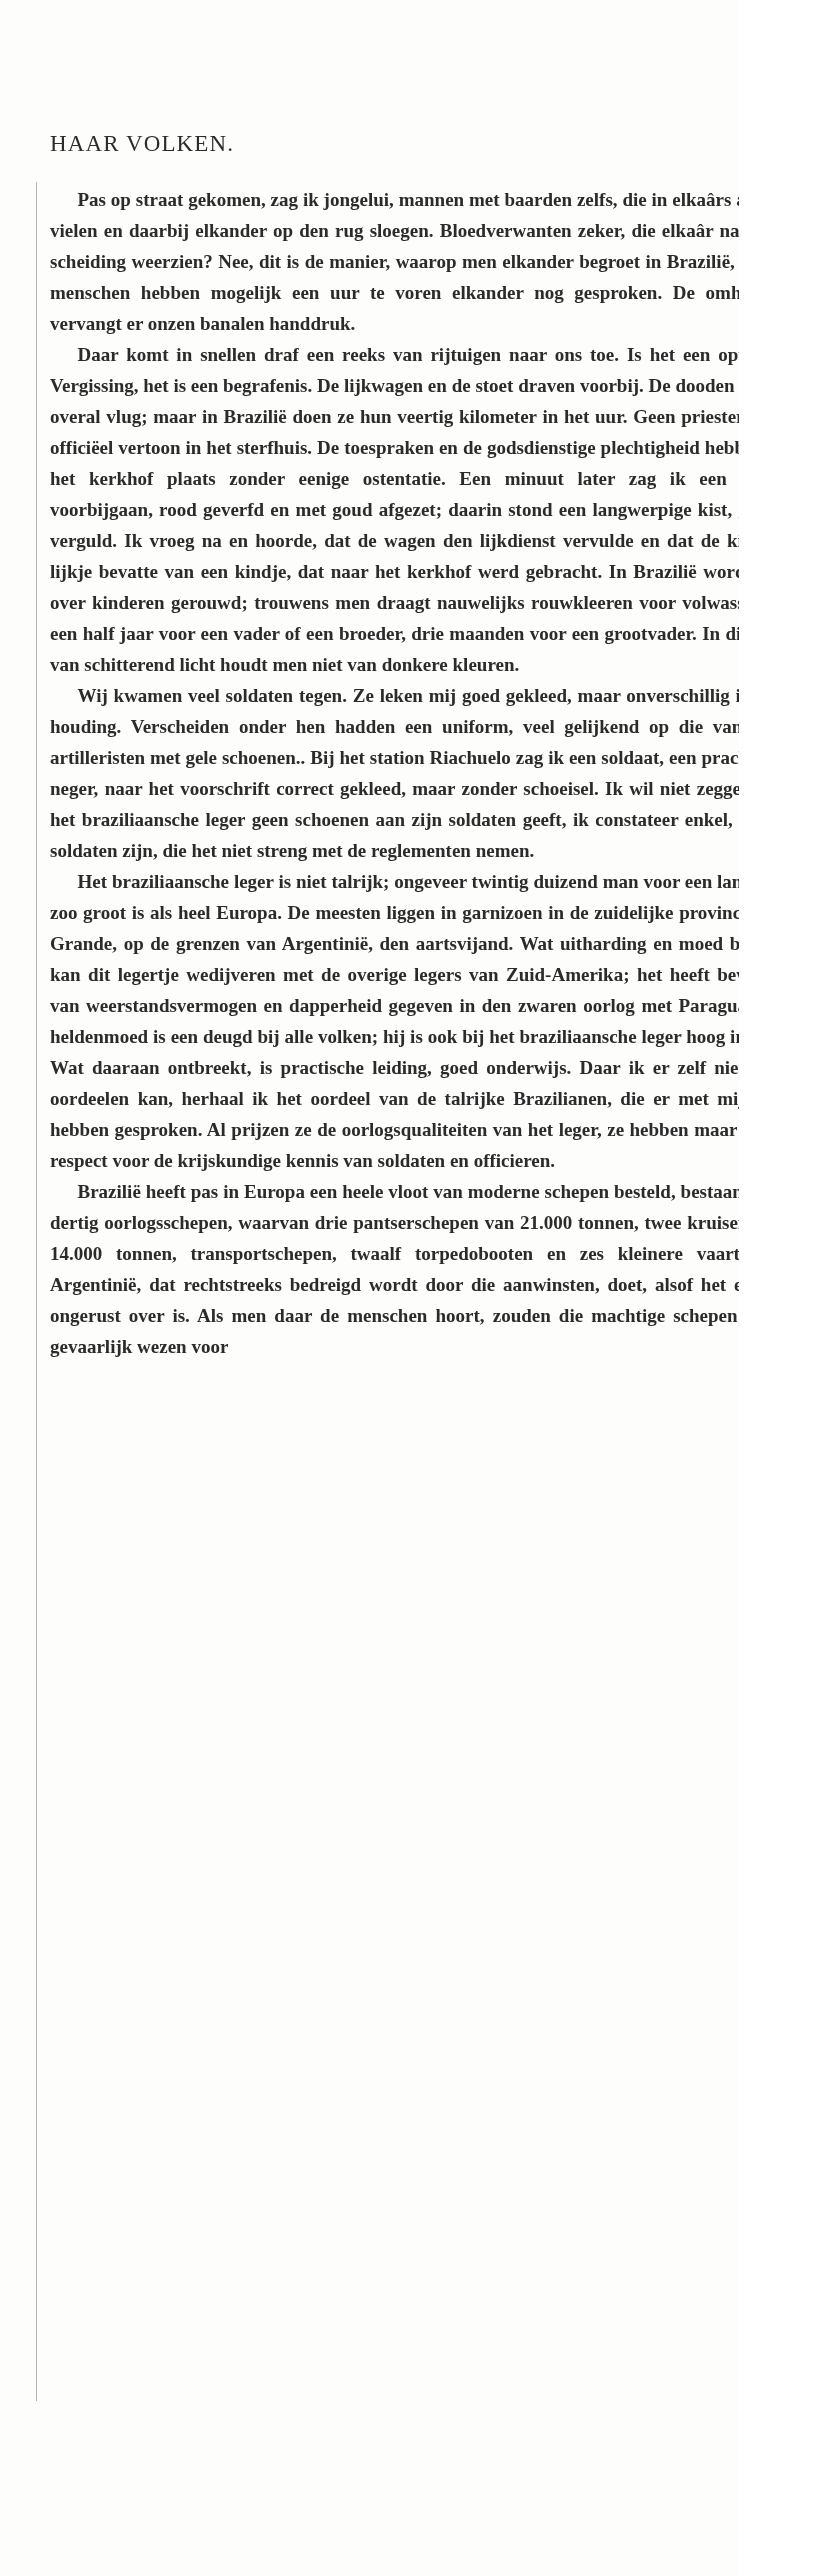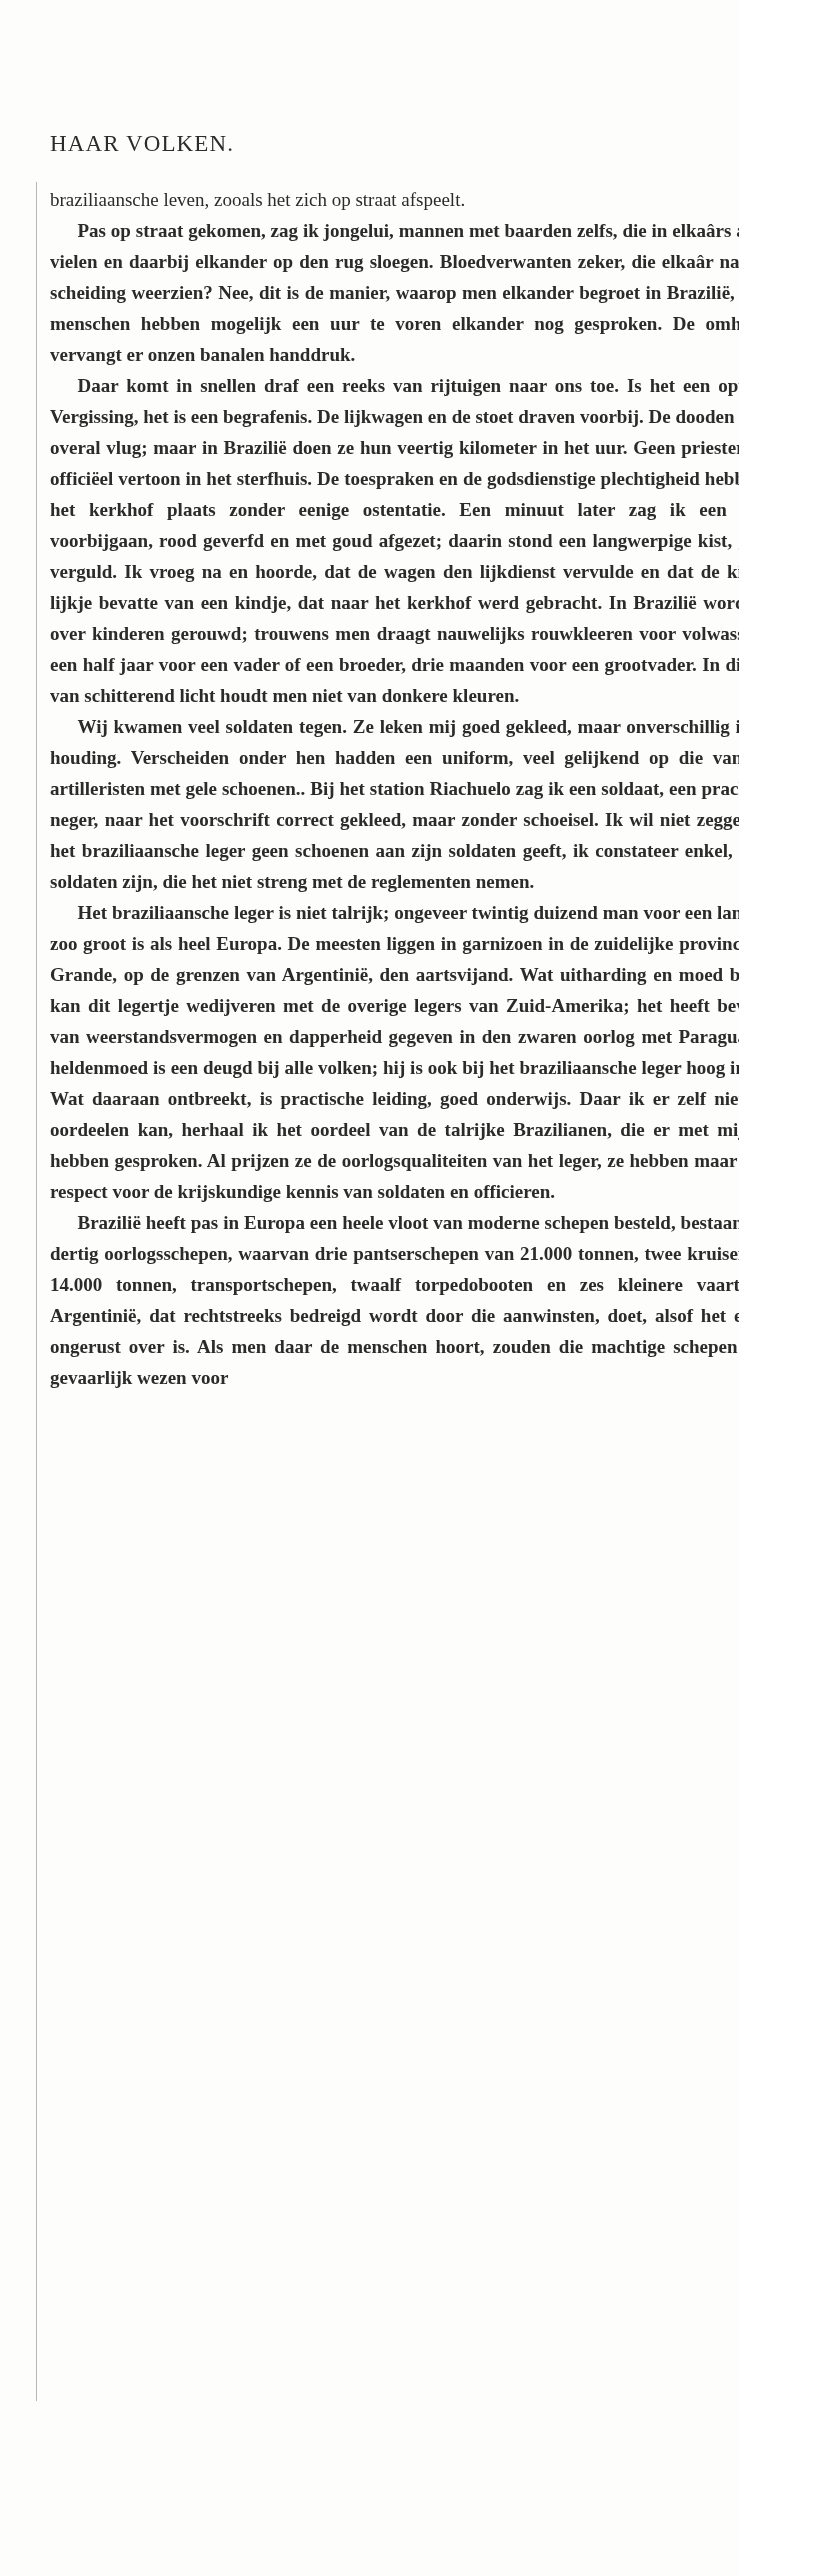--- a/index.html
+++ b/index.html
@@ -84,21 +84,20 @@
 </head>
 <body>
 
 <div class="page">
 
   <div class="page-header">HAAR VOLKEN.</div>
 
   <div class="rule-left"></div>
 
   <div class="body-col">
-    <p>braziliaansche leven, zooals het zich op straat afspeelt.</p>
     <p class="ind">Pas op straat gekomen, zag ik jongelui, mannen met baarden zelfs, die in elkaârs armen vielen en daarbij elkander op den rug sloegen. Bloedverwanten zeker, die elkaâr na lange scheiding weerzien? Nee, dit is de manier, waarop men elkander begroet in Brazilië, en die menschen hebben mogelijk een uur te voren elkander nog gesproken. De omhelzing vervangt er onzen banalen handdruk.</p>
     <p class="ind">Daar komt in snellen draf een reeks van rijtuigen naar ons toe. Is het een optocht? Vergissing, het is een begrafenis. De lijkwagen en de stoet draven voorbij. De dooden rijden overal vlug; maar in Brazilië doen ze hun veertig kilometer in het uur. Geen priester noch officiëel vertoon in het sterfhuis. De toespraken en de godsdienstige plechtigheid hebben op het kerkhof plaats zonder eenige ostentatie. Een minuut later zag ik een fiaker voorbijgaan, rood geverfd en met goud afgezet; daarin stond een langwerpige kist, geheel verguld. Ik vroeg na en hoorde, dat de wagen den lijkdienst vervulde en dat de kist het lijkje bevatte van een kindje, dat naar het kerkhof werd gebracht. In Brazilië wordt niet over kinderen gerouwd; trouwens men draagt nauwelijks rouwkleeren voor volwassenen; een half jaar voor een vader of een broeder, drie maanden voor een grootvader. In dit land van schitterend licht houdt men niet van donkere kleuren.</p>
     <p class="ind">Wij kwamen veel soldaten tegen. Ze leken mij goed gekleed, maar onverschillig in hun houding. Verscheiden onder hen hadden een uniform, veel gelijkend op die van onze artilleristen met gele schoenen.. Bij het station Riachuelo zag ik een soldaat, een prachtigen neger, naar het voorschrift correct gekleed, maar zonder schoeisel. Ik wil niet zeggen, dat het braziliaansche leger geen schoenen aan zijn soldaten geeft, ik constateer enkel, dat er soldaten zijn, die het niet streng met de reglementen nemen.</p>
     <p class="ind">Het braziliaansche leger is niet talrijk; ongeveer twintig duizend man voor een land, dat zoo groot is als heel Europa. De meesten liggen in garnizoen in de zuidelijke provincie Rio Grande, op de grenzen van Argentinië, den aartsvijand. Wat uitharding en moed betreft, kan dit legertje wedijveren met de overige legers van Zuid-Amerika; het heeft bewijzen van weerstandsvermogen en dapperheid gegeven in den zwaren oorlog met Paraguay. De heldenmoed is een deugd bij alle volken; hij is ook bij het braziliaansche leger hoog in eere. Wat daaraan ontbreekt, is practische leiding, goed onderwijs. Daar ik er zelf niet over oordeelen kan, herhaal ik het oordeel van de talrijke Brazilianen, die er met mij over hebben gesproken. Al prijzen ze de oorlogsqualiteiten van het leger, ze hebben maar matig respect voor de krijskundige kennis van soldaten en officieren.</p>
     <p class="ind">Brazilië heeft pas in Europa een heele vloot van moderne schepen besteld, bestaande uit dertig oorlogsschepen, waarvan drie pantserschepen van 21.000 tonnen, twee kruisers van 14.000 tonnen, transportschepen, twaalf torpedobooten en zes kleinere vaartuigen. Argentinië, dat rechtstreeks bedreigd wordt door die aanwinsten, doet, alsof het er niet ongerust over is. Als men daar de menschen hoort, zouden die machtige schepen enkel gevaarlijk wezen voor</p>
   </div>
 
   <div class="stray-dot"></div>
   <div class="stray-dot2"></div>
 

